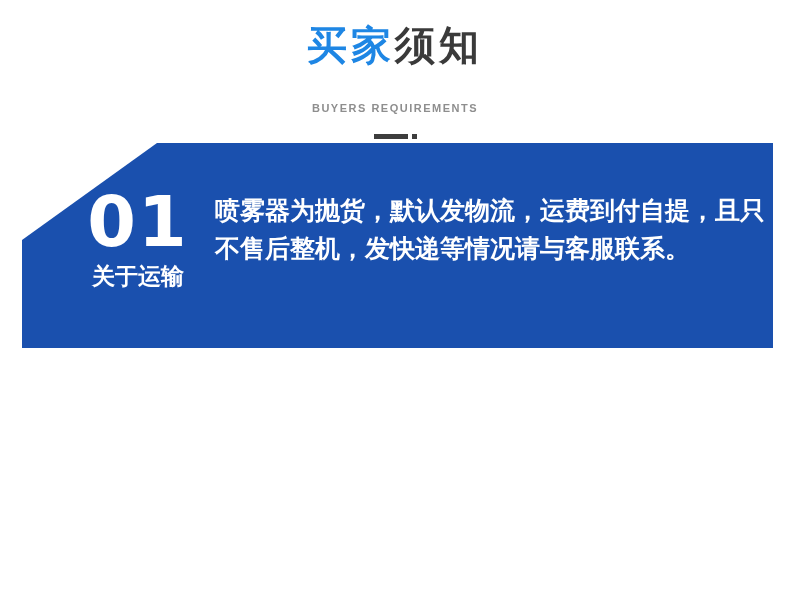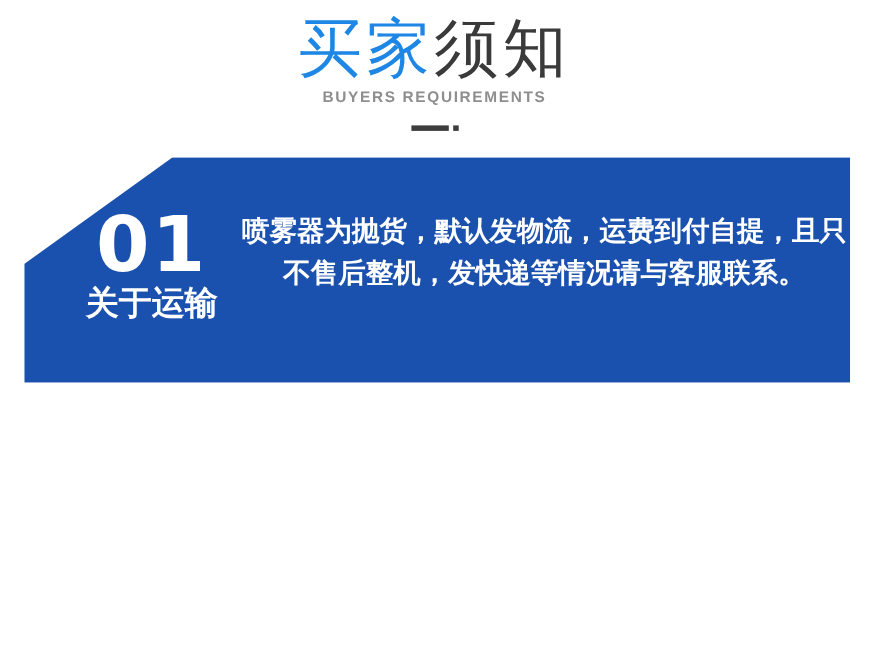--- a/index.html
+++ b/index.html
@@ -22,30 +22,30 @@
 
   
   .header {
     position: absolute;
     top: 0; left: 0;
     width: 100%;
     padding-top: 14px;
     text-align: center;
   }
   .title {
-    font-size: 58px;
+    font-size: 40px;
     line-height: 62px;
-    font-weight: 400;
+    font-weight: 700;
     letter-spacing: 4px;
   }
   .title .t-blue { color: var(--title-blue); }
   .title .t-dark { color: var(--title-dark); }
   .subtitle {
-    margin-top: 4px;
-    font-size: 14px;
+    margin-top: 24px;
+    font-size: 11px;
     line-height: 16px;
     font-weight: 700;
     letter-spacing: 1.5px;
     color: var(--subtitle-gray);
   }
   .dashdot {
     margin-top: 18px;
     display: flex;
     justify-content: center;
     align-items: center;
@@ -81,34 +81,34 @@
   }
   .num {
     font-family: "DejaVu Sans", "Liberation Sans", sans-serif;
     font-size: 70px;
     line-height: 62px;
     font-weight: 700;
     letter-spacing: 2px;
   }
   .caption {
     margin-top: 6px;
-    font-size: 30px;
+    font-size: 23px;
     line-height: 34px;
     font-weight: 700;
     white-space: nowrap;
   }
   .text {
     position: absolute;
     left: 193px;
     width: 560px;
     font-size: 25px;
     line-height: 38px;
     font-weight: 700;
   }
-  .banner1 .text { top: 48px; text-align: center; }
+  .banner1 .text { top: 48px; }
   .banner2 .text { top: 9px; }
   .line { white-space: nowrap; }
 </style>
 </head>
 <body>
 
 <div class="page">
 
   <div class="header">
     <h1 class="title"><span class="t-blue">买家</span><span class="t-dark">须知</span></h1>

